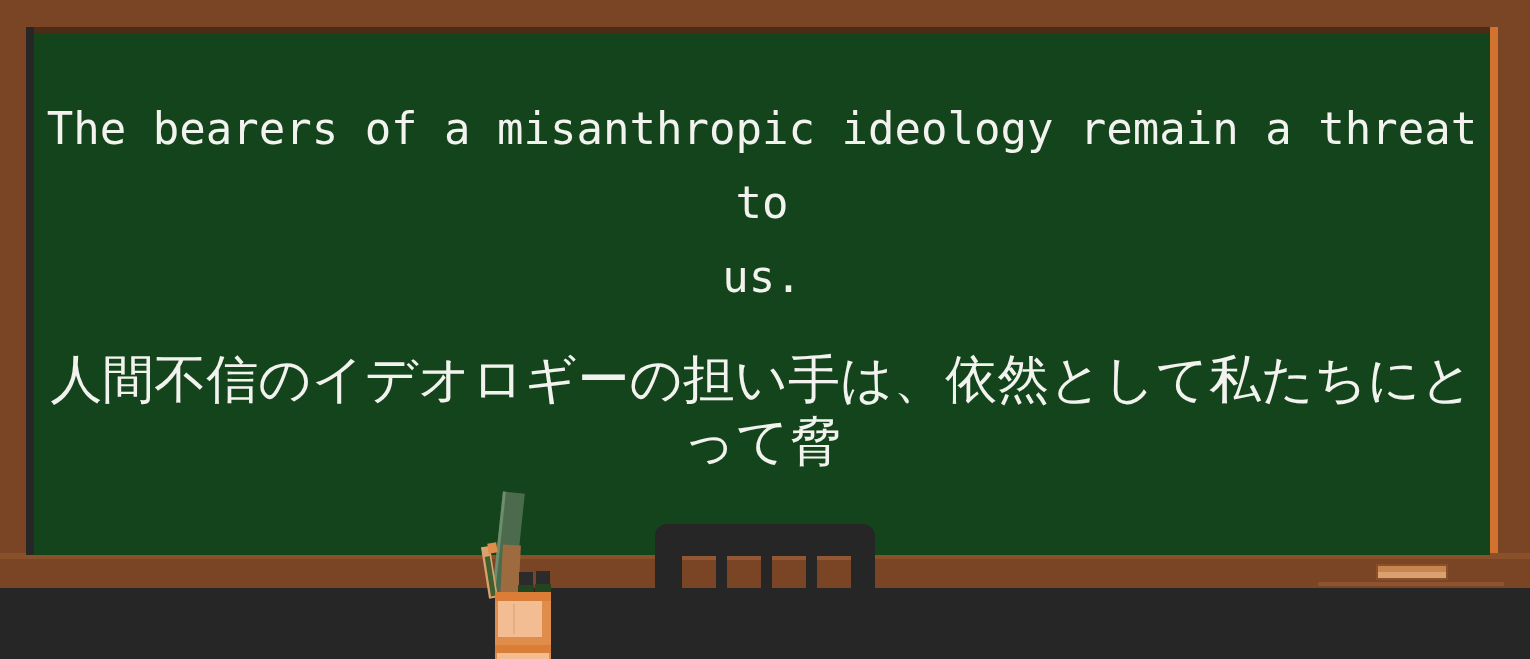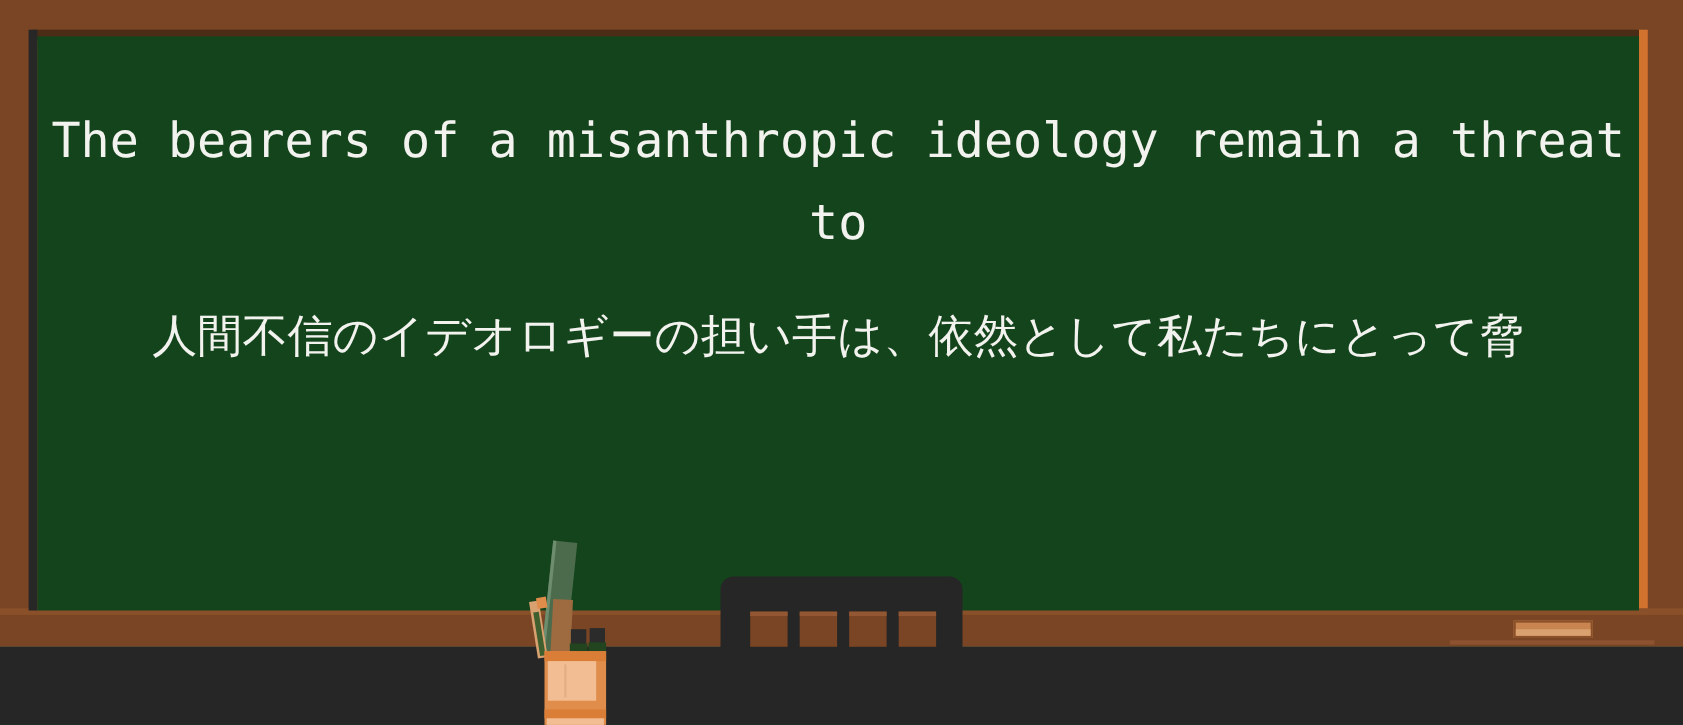--- a/index.html
+++ b/index.html
@@ -5,21 +5,21 @@
   html, body {
     margin: 0;
     padding: 0;
     background: #262626;
   }
   #stage {
     position: relative;
     width: 1530px;
     height: 659px;
     overflow: hidden;
-    background: #0f766e;
+    background: #a16207;
     font-family: "DejaVu Sans Mono", monospace;
   }
 
   
   .frame {
     position: absolute;
     left: 0;
     top: 0;
     width: 1530px;
     height: 588px;
@@ -81,21 +81,21 @@
   .line-en {
     font-family: "DejaVu Sans Mono", monospace;
     font-size: 44px;
     line-height: 74px;
     letter-spacing: 0px;
     white-space: pre-wrap;
   }
   .spacer { height: 34px; }
   .line-jp {
     font-family: "DejaVu Sans", sans-serif;
-    font-size: 41px;
+    font-size: 52px;
     line-height: 62px;
     white-space: pre-wrap;
   }
 
   
   .desk {
     position: absolute;
     left: 0;
     top: 588px;
     width: 1530px;
@@ -305,20 +305,21 @@
   <div class="frame"></div>
   <div class="frame-bottom-shade"></div>
   <div class="frame-right-highlight"></div>
   <div class="frame-inner-shadow-top"></div>
   <div class="frame-inner-shadow-left"></div>
 
   <div class="board"></div>
 
   <div class="board-text">
     <div class="line-en">The bearers of a misanthropic ideology remain a threat to</div>
+    <div class="line-en">us.</div>
     <div class="spacer"></div>
     <div class="line-jp">人間不信のイデオロギーの担い手は、依然として私たちにとって脅</div>
   </div>
 
   <div class="shelf"></div>
   <div class="shelf-slot slot1"></div>
   <div class="shelf-slot slot2"></div>
   <div class="shelf-slot slot3"></div>
   <div class="shelf-slot slot4"></div>
 

